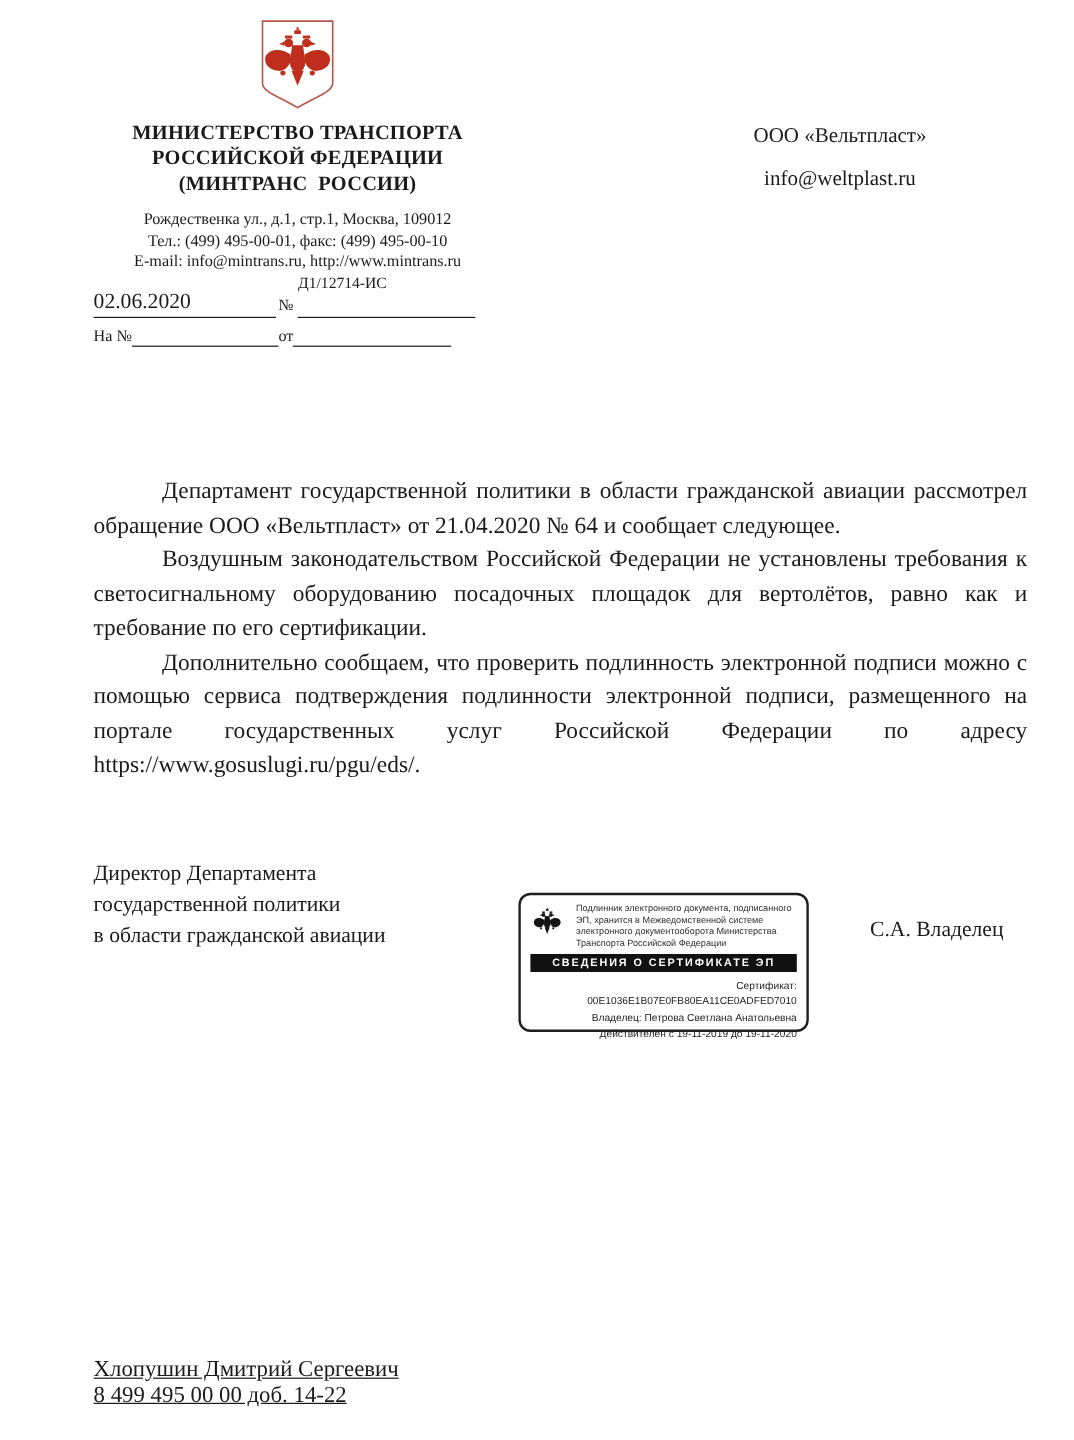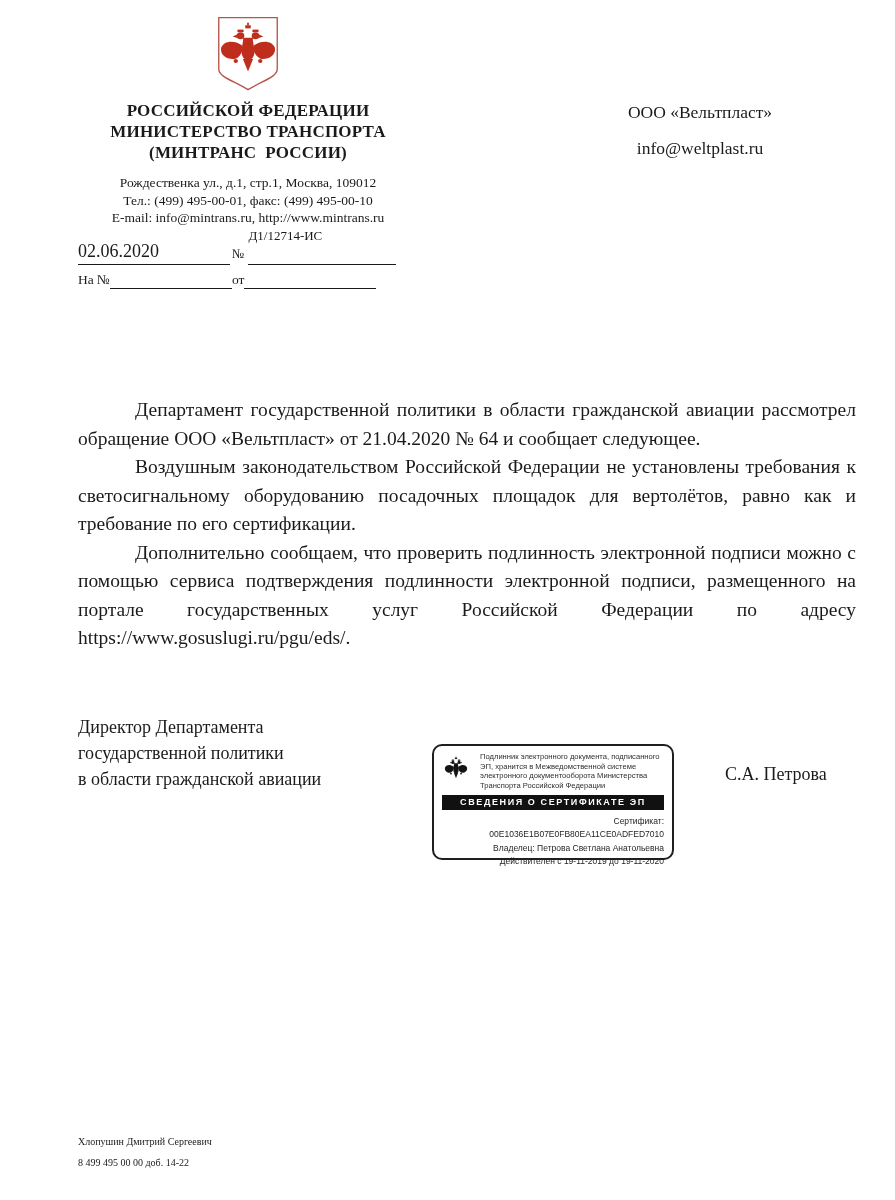--- a/index.html
+++ b/index.html
@@ -53,21 +53,21 @@
   .stamp-head-text{font-size:7.6px;line-height:9.7px;color:#2e2e2e;text-align:left;}
   .stamp-banner{
     margin:4px 0 5px;padding:2.5px 0;
     background:#111;color:#fff;text-align:center;
     font-size:9px;font-weight:bold;letter-spacing:1.6px;
   }
   .stamp-line{font-size:8.5px;line-height:13.5px;color:#1f1f1f;text-align:right;}
   .sign-name{position:absolute;left:647px;top:50px;font-size:18px;}
 
   
-  .footer{position:absolute;left:78px;top:1132px;font-size:10px;line-height:20.5px;}
+  .footer{position:absolute;left:78px;top:1132px;font-size:19px;line-height:20.5px;text-decoration:underline;}
 </style>
 </head>
 <body>
 
 <svg width="0" height="0" style="position:absolute" aria-hidden="true">
   <defs>
     <g id="eagle">
 
       <rect x="46" y="10" width="8" height="5"></rect>
       <rect x="48.7" y="6" width="2.6" height="4"></rect>
@@ -97,22 +97,22 @@
 <div class="page">
 
   <div class="letterhead">
     <div class="emblem-wrap">
       <svg class="emblem-svg" viewBox="0 0 100 115">
         <path d="M7,4 L93,4 L93,80 C93,91 71,97 50,110 C29,97 7,91 7,80 Z" fill="#ffffff" style="stroke:var(--emblem-border,#b5564a)" stroke-width="2"></path>
         <use href="#eagle" style="fill:var(--emblem-red,#bf2e1d)" transform="translate(0,6) scale(1,0.92)"></use>
       </svg>
     </div>
     <div class="ministry">
+      <div class="ministry-line">МИНИСТЕРСТВО ТРАНСПОРТА</div>
       <div class="ministry-line">РОССИЙСКОЙ ФЕДЕРАЦИИ</div>
-      <div class="ministry-line">МИНИСТЕРСТВО ТРАНСПОРТА</div>
       <div class="ministry-line">(МИНТРАНС  РОССИИ)</div>
     </div>
     <div class="lh-contacts">
       <div>Рождественка ул., д.1, стр.1, Москва, 109012</div>
       <div>Тел.: (499) 495-00-01, факс: (499) 495-00-10</div>
       <div>E-mail: info@mintrans.ru, http://www.mintrans.ru</div>
     </div>
   </div>
 
   <div class="recipient">
@@ -151,21 +151,21 @@
           <use href="#eagle" style="fill:var(--stamp-eagle,#141414)"></use>
         </svg>
         <div class="stamp-head-text">Подлинник электронного документа, подписанного ЭП, хранится в Межведомственной системе электронного документооборота  Министерства Транспорта Российской Федерации</div>
       </div>
       <div class="stamp-banner">СВЕДЕНИЯ О СЕРТИФИКАТЕ ЭП</div>
       <div class="stamp-line">Сертификат: 00E1036E1B07E0FB80EA11CE0ADFED7010</div>
       <div class="stamp-line">Владелец: Петрова Светлана Анатольевна</div>
       <div class="stamp-line">Действителен с 19-11-2019 до 19-11-2020</div>
     </div>
 
-    <div class="sign-name">С.А. Петрова</div>
+    <div class="sign-name">С.А. Владелец</div>
   </div>
 
   <div class="footer">
     <div>Хлопушин Дмитрий Сергеевич</div>
     <div>8 499 495 00 00 доб. 14-22</div>
   </div>
 
 </div>
 
 </body></html>

